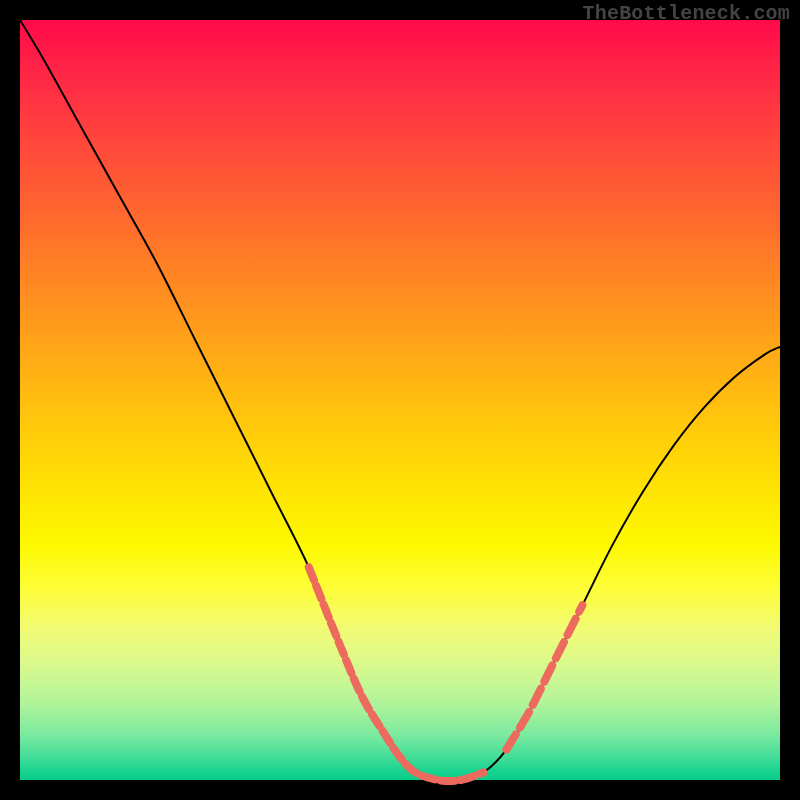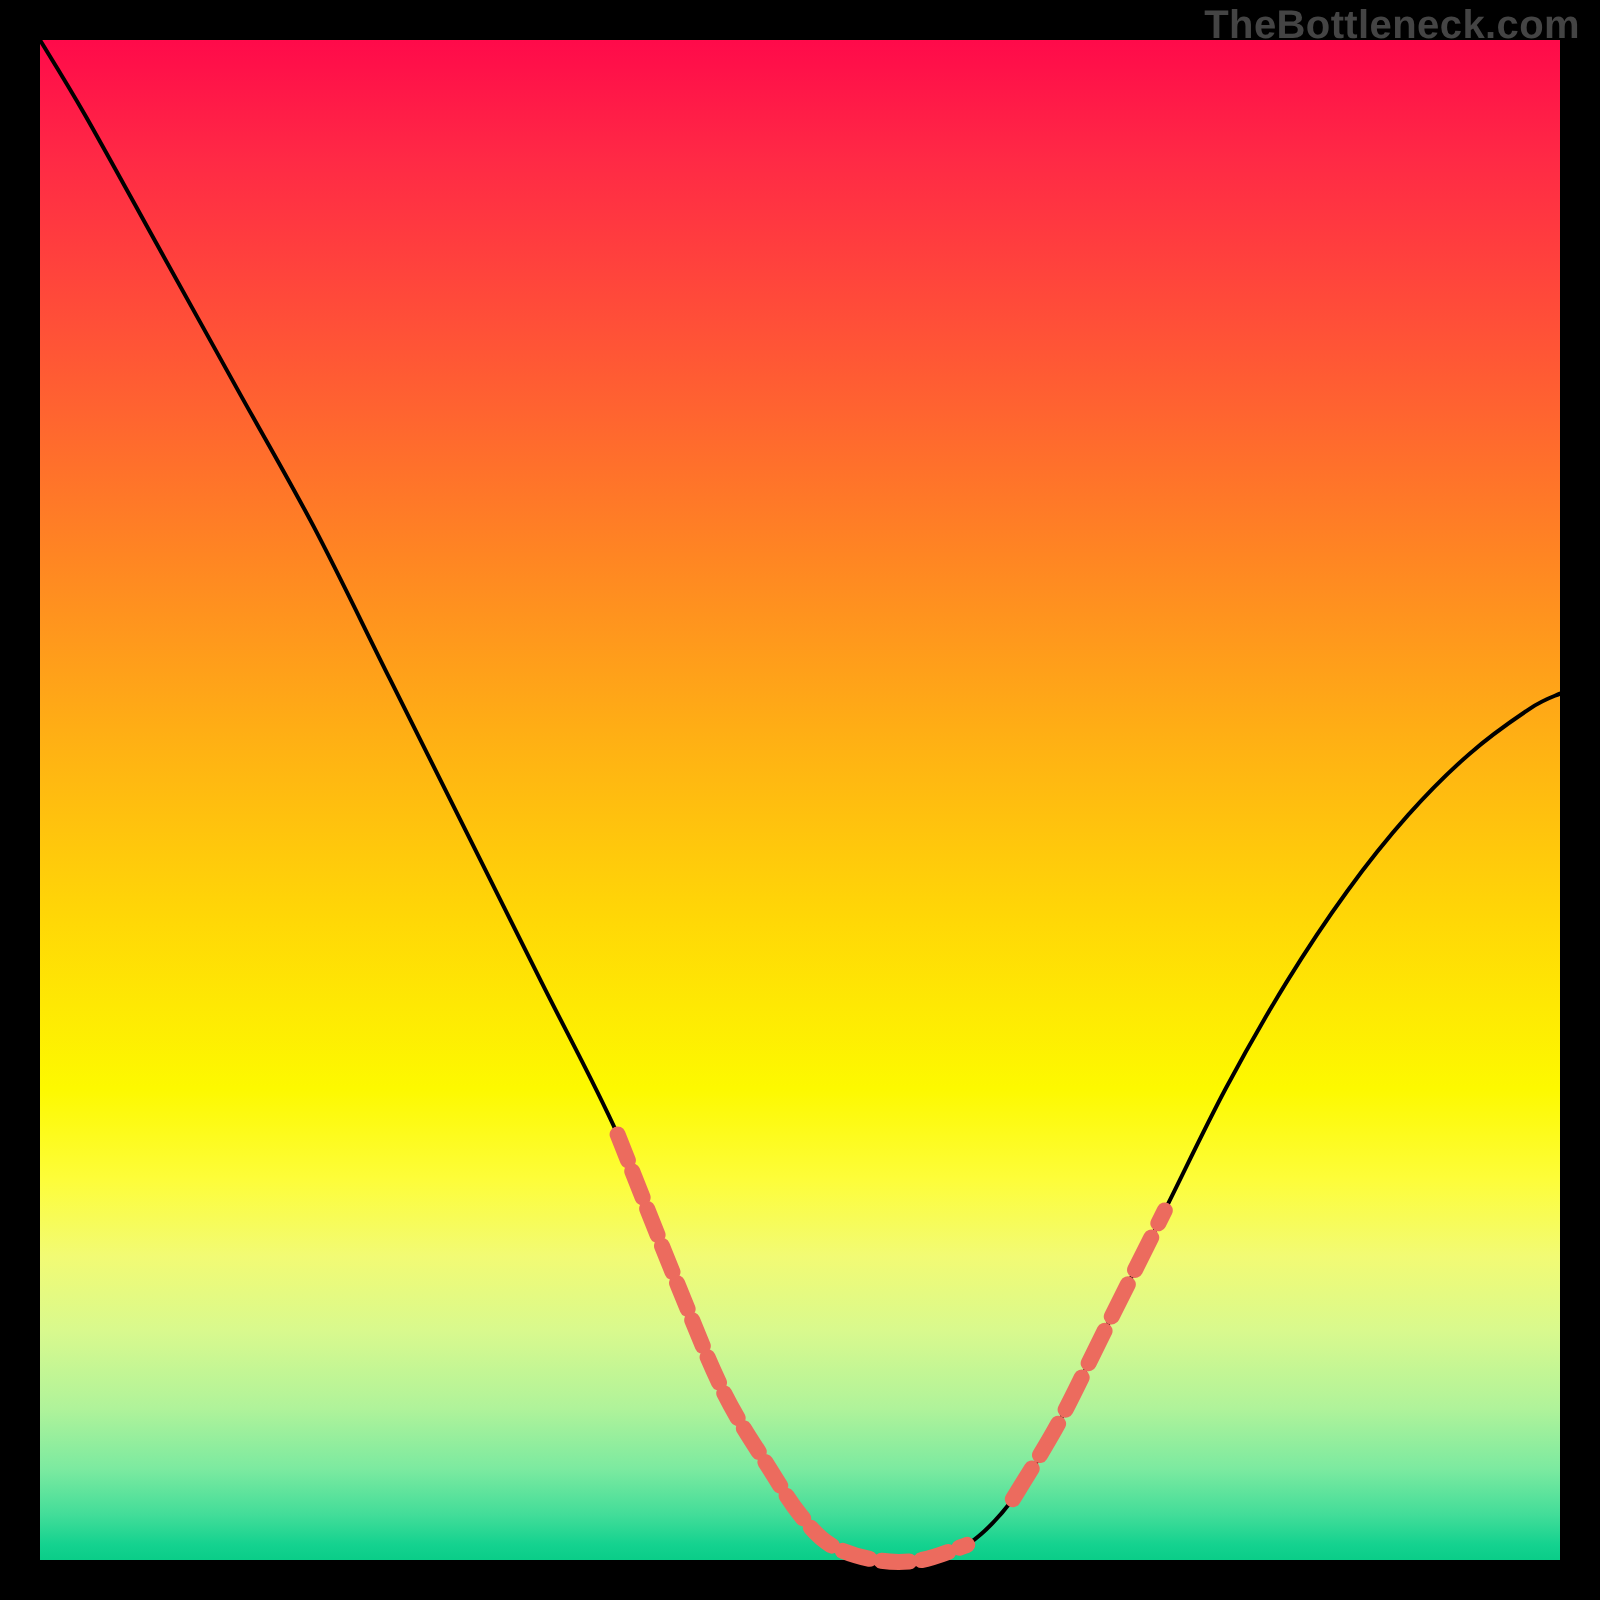--- a/index.html
+++ b/index.html
@@ -9,20 +9,21 @@
     height: 800px;
     background: #000000;
     overflow: hidden;
     font-family: Arial, Helvetica, sans-serif;
   }
   .stage {
     position: relative;
     width: 800px;
     height: 800px;
     background: #000000;
+    font-family: Liberation Mono, monospace;
   }
   
   .plot {
     position: absolute;
     left: 20px;
     top: 20px;
     width: 760px;
     height: 760px;
     background: linear-gradient(
       to bottom,

